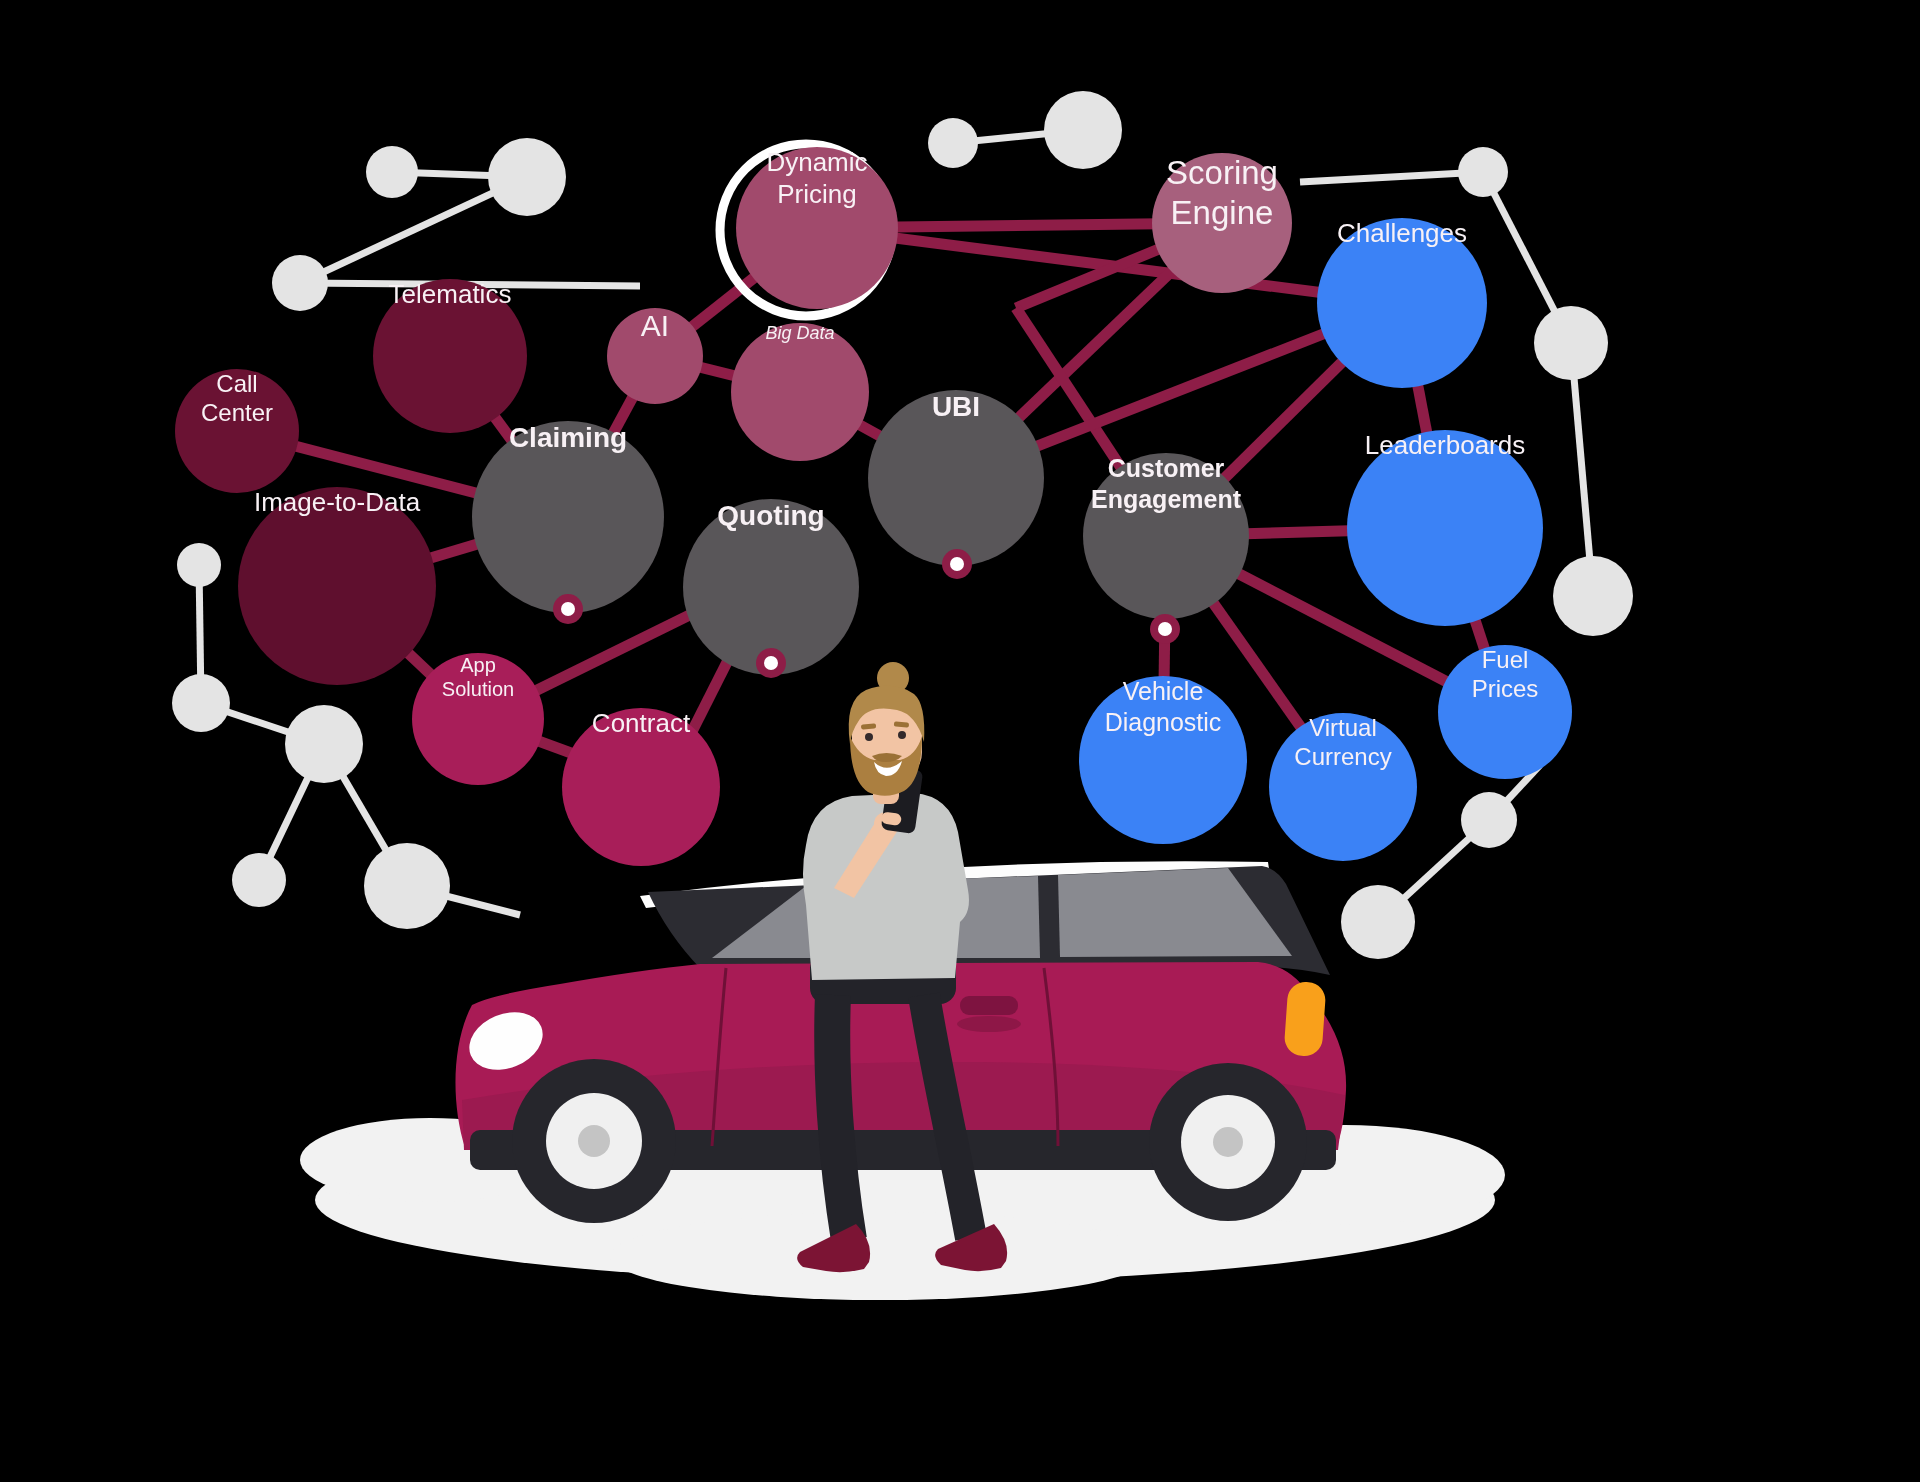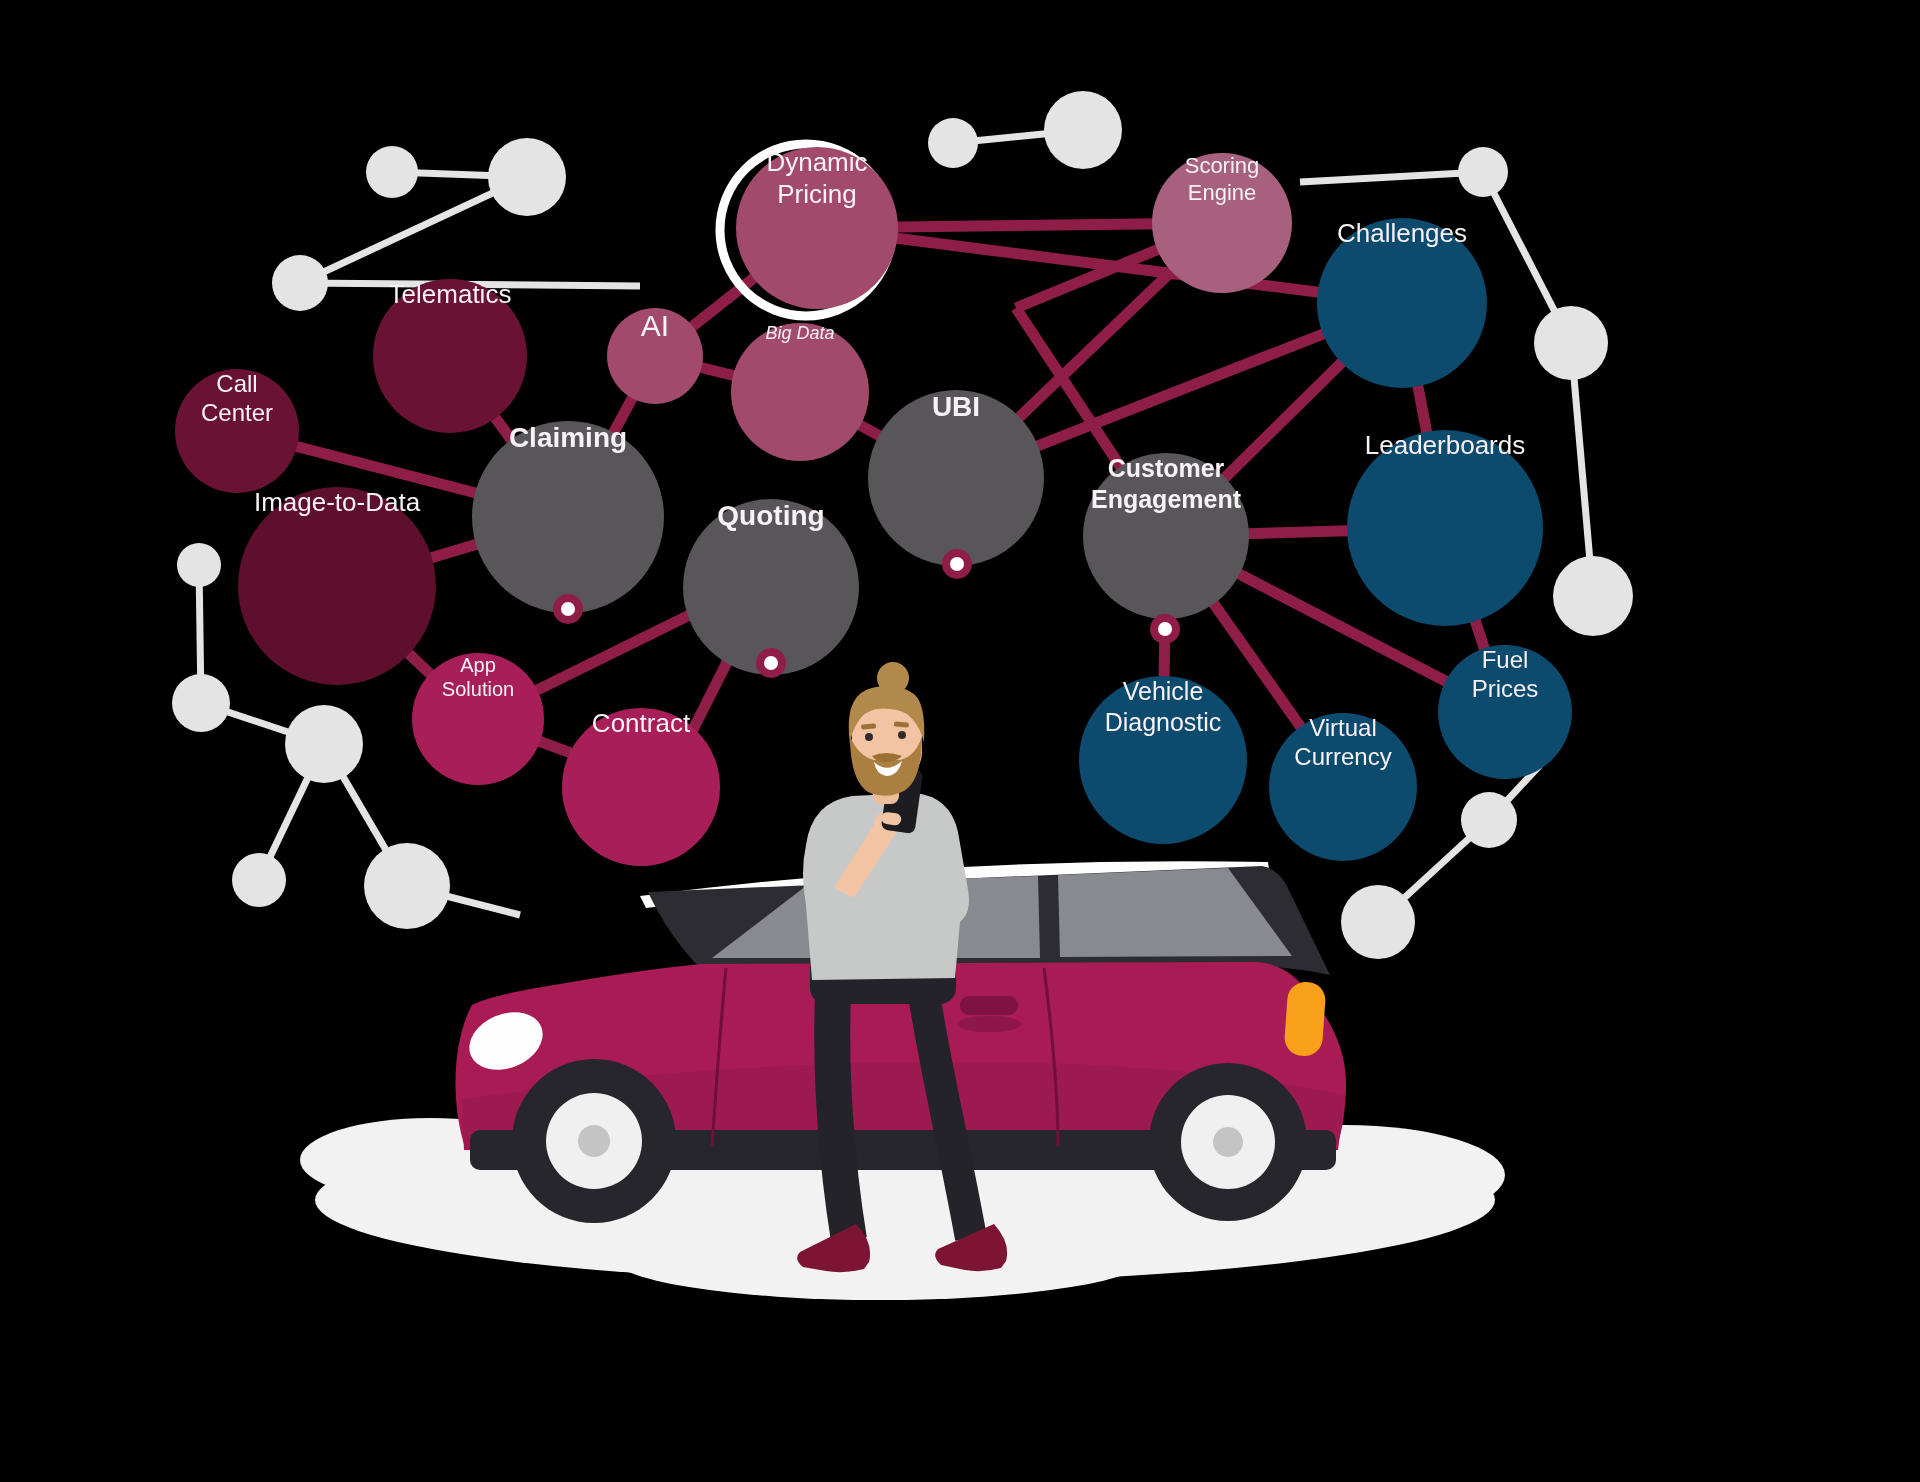--- a/index.html
+++ b/index.html
@@ -6,40 +6,40 @@
   .stage{position:relative;width:1920px;height:1482px;background:#000;overflow:hidden;
          font-family:"Liberation Sans", sans-serif;}
   .art{position:absolute;left:0;top:0;width:1920px;height:1482px;}
   .bubble{position:absolute;border-radius:50%;display:flex;justify-content:center;
           text-align:center;color:#f8f1f5;line-height:1.22;padding:0;box-sizing:border-box;z-index:2;}
   .bubble span{display:block;padding:0 10px;}
   .bold{font-weight:bold;}
   
   .c-mauve{background:#a14a6c;}
   .c-mauve-light{background:#a7607d;}
-  .c-deep{background:#0c4a6e;}
+  .c-deep{background:#3b82f6;}
   .c-bright{background:#a81e59;}
   .c-maroon{background:#6a1233;}
   .c-maroon-dark{background:#5f0f2e;}
   .c-gray{background:#595659;}
   
   .b-telematics{left:373px;top:279px;width:154px;height:154px;font-size:26px;}
   .b-call-center{left:175px;top:369px;width:124px;height:124px;font-size:24px;}
   .b-image-to-data{left:238px;top:487px;width:198px;height:198px;font-size:26px;}
   .b-app-solution{left:412px;top:653px;width:132px;height:132px;font-size:20px;}
   .b-contract{left:562px;top:708px;width:158px;height:158px;font-size:26px;}
   .b-claiming{left:472px;top:421px;width:192px;height:192px;font-size:28px;}
   .b-quoting{left:683px;top:499px;width:176px;height:176px;font-size:28px;}
   .b-ubi{left:868px;top:390px;width:176px;height:176px;font-size:28px;}
   .b-customer-engagement{left:1083px;top:453px;width:166px;height:166px;font-size:25px;}
   .b-ai{left:607px;top:308px;width:96px;height:96px;font-size:30px;}
   .b-big-data{left:731px;top:323px;width:138px;height:138px;font-size:18px;font-style:italic;}
   .b-dynamic-pricing{left:736px;top:147px;width:162px;height:162px;font-size:26px;}
   .b-driving-behavior{left:937px;top:229px;width:158px;height:158px;font-size:26px;}
-  .b-scoring-engine{left:1152px;top:153px;width:140px;height:140px;font-size:22px;}
+  .b-scoring-engine{left:1152px;top:153px;width:140px;height:140px;font-size:33px;}
   .b-challenges{left:1317px;top:218px;width:170px;height:170px;font-size:26px;}
   .b-leaderboards{left:1347px;top:430px;width:196px;height:196px;font-size:26px;}
   .b-vehicle-diagnostic{left:1079px;top:676px;width:168px;height:168px;font-size:25px;}
   .b-virtual-currency{left:1269px;top:713px;width:148px;height:148px;font-size:24px;}
   .b-fuel-prices{left:1438px;top:645px;width:134px;height:134px;font-size:24px;}
   
   .pin{position:absolute;width:30px;height:30px;border-radius:50%;background:#8e1d47;z-index:3;}
   .pin::after{content:"";position:absolute;left:8px;top:8px;width:14px;height:14px;border-radius:50%;background:#ffffff;}
   .pin-claiming{left:553px;top:594px;}
   .pin-quoting{left:756px;top:648px;}

